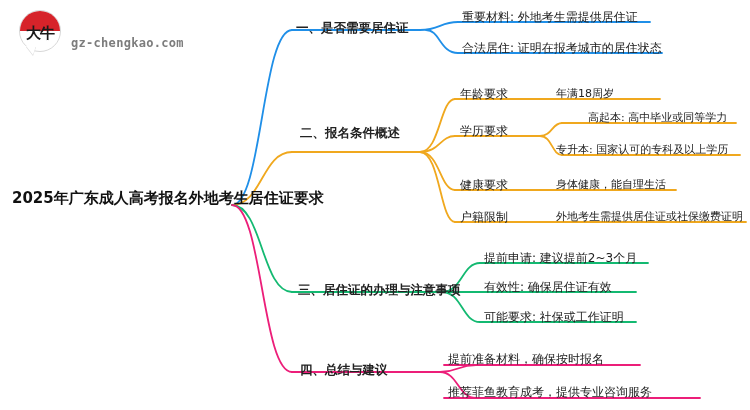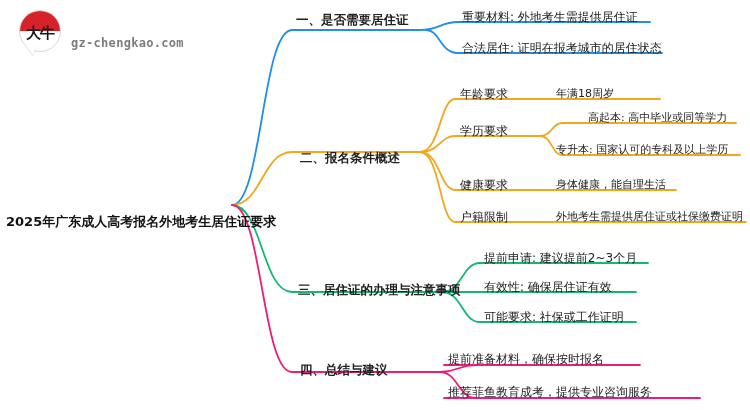--- a/index.html
+++ b/index.html
@@ -114,26 +114,25 @@
     height: 410px;
   }
   .node {
     position: absolute;
     white-space: nowrap;
     color: #222222;
     font-family: "DejaVu Sans", "Liberation Sans", sans-serif;
     line-height: 1;
   }
   #root-node {
-    left: 6px;
+    left: 12px;
     top: 191px;
-    font-size: 13px;
+    font-size: 15px;
     font-weight: bold;
     color: #111111;
-    margin-top: 24px;
   }
   .lvl1 {
     font-size: 12.5px;
     font-weight: bold;
   }
   .lvl2 {
     font-size: 12px;
     font-weight: normal;
   }
   .lvl3 {
@@ -198,25 +197,25 @@
     <line stroke="#ec1e79" x1="292" y1="372" x2="440" y2="372"></line>
     <path stroke="#ec1e79" d="M440,372 C458,372 458,365 476,365"></path>
     <path stroke="#ec1e79" d="M440,372 C458,372 458,398 476,398"></path>
     <line stroke="#ec1e79" x1="444" y1="365" x2="640" y2="365"></line>
     <line stroke="#ec1e79" x1="444" y1="398" x2="700" y2="398"></line>
   </g>
 </svg>
 
 <div class="node" id="root-node">2025年广东成人高考报名外地考生居住证要求</div>
 
-<div class="node lvl1" style="left:296px; top:14px;">一、是否需要居住证</div>
+<div class="node lvl1" style="left:296px; top:22px;">一、是否需要居住证</div>
 <div class="node lvl2" style="left:462px; top:11px;">重要材料: 外地考生需提供居住证</div>
 <div class="node lvl2" style="left:462px; top:42px;">合法居住: 证明在报考城市的居住状态</div>
 
-<div class="node lvl1" style="left:300px; top:152px;">二、报名条件概述</div>
+<div class="node lvl1" style="left:300px; top:127px;">二、报名条件概述</div>
 <div class="node lvl2" style="left:460px; top:88px;">年龄要求</div>
 <div class="node lvl3" style="left:556px; top:88px;">年满18周岁</div>
 <div class="node lvl2" style="left:460px; top:125px;">学历要求</div>
 <div class="node lvl3" style="left:588px; top:112px;">高起本: 高中毕业或同等学力</div>
 <div class="node lvl3" style="left:556px; top:144px;">专升本: 国家认可的专科及以上学历</div>
 <div class="node lvl2" style="left:460px; top:179px;text-align:right;">健康要求</div>
 <div class="node lvl3" style="left:556px; top:179px;">身体健康，能自理生活</div>
 <div class="node lvl2" style="left:460px; top:211px;">户籍限制</div>
 <div class="node lvl3" style="left:556px; top:211px;">外地考生需提供居住证或社保缴费证明</div>
 

